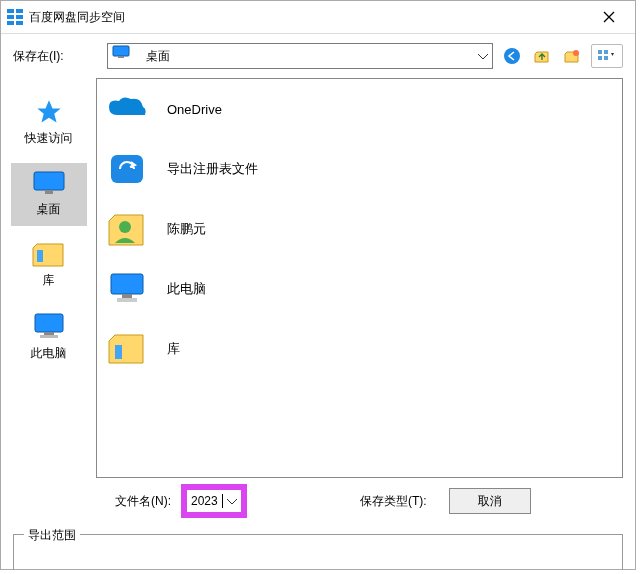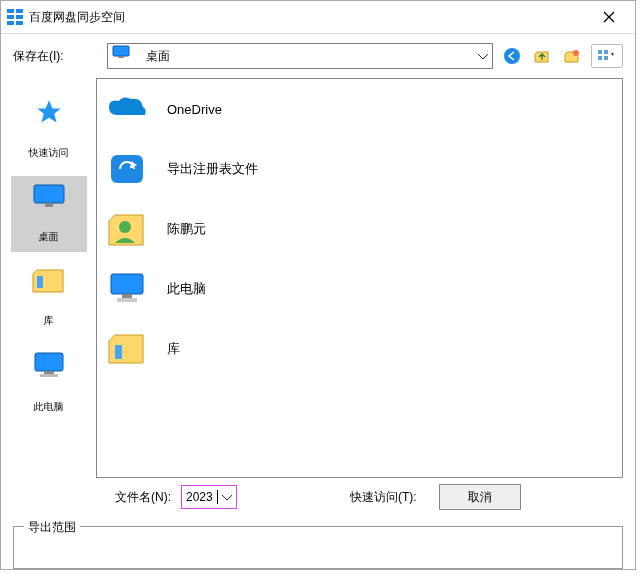--- a/index.html
+++ b/index.html
@@ -13,28 +13,28 @@
   .toprow .label{width:80px;text-align:left;padding-right:6px;}
   .location-dd{flex:1;height:24px;border:1px solid #7a7a7a;background:#fff;display:flex;align-items:center;padding:0 4px;gap:6px;}
   .location-dd .dd-arrow{margin-left:auto;}
   .nav-btn{width:22px;height:22px;display:flex;align-items:center;justify-content:center;border-radius:3px;}
   .nav-btn svg{display:block;}
   .views-btn{width:30px;height:22px;display:flex;align-items:center;justify-content:center;border:1px solid #bbb;border-radius:2px;}
   .main{display:flex;height:400px;}
   .sidebar{width:95px;display:flex;flex-direction:column;align-items:center;padding-top:14px;gap:8px;}
   .side-item{width:76px;display:flex;flex-direction:column;align-items:center;padding:6px 0 8px;gap:2px;}
   .side-item.selected{background:#d0d0d0;}
-  .side-item .lbl{font-size:10px;margin-top:18px;}
+  .side-item .lbl{font-size:12px;margin-top:2px;}
   .filepane{flex:1;border:1px solid #888;margin-right:12px;overflow:hidden;background:#fff;}
   .file-row{display:flex;align-items:center;height:60px;padding-left:8px;gap:18px;}
   .file-row .name{font-size:13px;}
   .bottom-fields{padding:6px 12px 6px 0;display:flex;flex-direction:row;gap:10px;}
   .field-row{display:flex;align-items:center;}
   .field-row .flabel{width:170px;text-align:right;padding-right:10px;}
-  .textfield{height:22px;border:1px solid #d946ef;padding:0 4px;display:flex;align-items:center;gap:4px;flex:1;position:relative;}
+  .textfield{height:22px;border:6px solid #d946ef;padding:0 4px;display:flex;align-items:center;gap:4px;flex:1;position:relative;}
   .textfield .dd-arrow{margin-left:auto;}
   .textfield .caret{display:inline-block;width:1px;height:14px;background:#000;animation:blink 1s steps(1) infinite;}
   @keyframes blink{50%{opacity:0;}}
   .action-btn{width:80px;height:24px;border:1px solid #888;background:#efefef;margin-left:12px;display:flex;align-items:center;justify-content:center;}
   .highlight-red{box-shadow:0 0 0 2px #d40000;}
   .fieldset{margin:10px 12px 0 12px;border:1px solid #999;padding:10px 10px 14px 10px;}
   .fieldset .legend{position:relative;top:-18px;background:#fff;display:inline-block;padding:0 4px;font-size:12px;}
   .monitor-icon{width:28px;height:22px;}
   .folder-icon{width:36px;height:28px;}
   .star-icon{width:28px;height:28px;}
@@ -182,21 +182,21 @@
       <span class="flabel">文件名(N):</span>
       <div class="textfield">
         <span>2023</span>
           <span class="caret"></span>
         <span class="dd-arrow"><svg width="10" height="6">
               <path d="M0 0 L5 5 L10 0" fill="none" stroke="#333"></path>
             </svg></span>
       </div>
     </div>
     <div class="field-row">
-      <span class="flabel">快速访问(T):</span>
+      <span class="flabel">保存类型(T):</span>
       <div class="action-btn">
           <span>取消</span>
         </div>
     </div>
   </div>
 
   <div class="fieldset">
     <span class="legend">导出范围</span>
     
     

